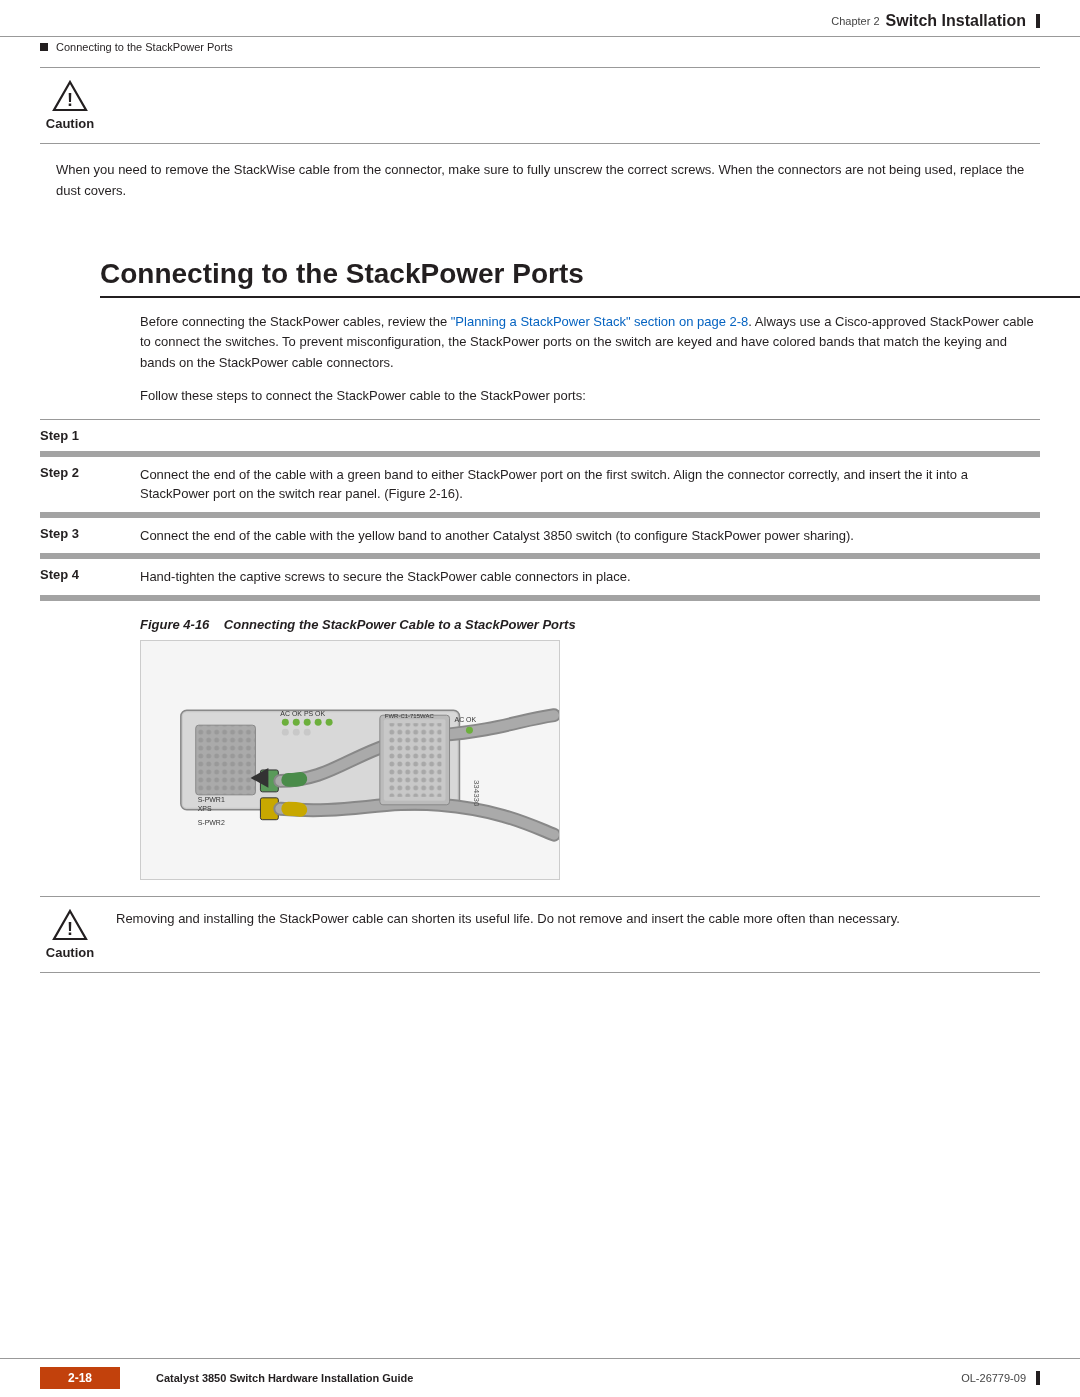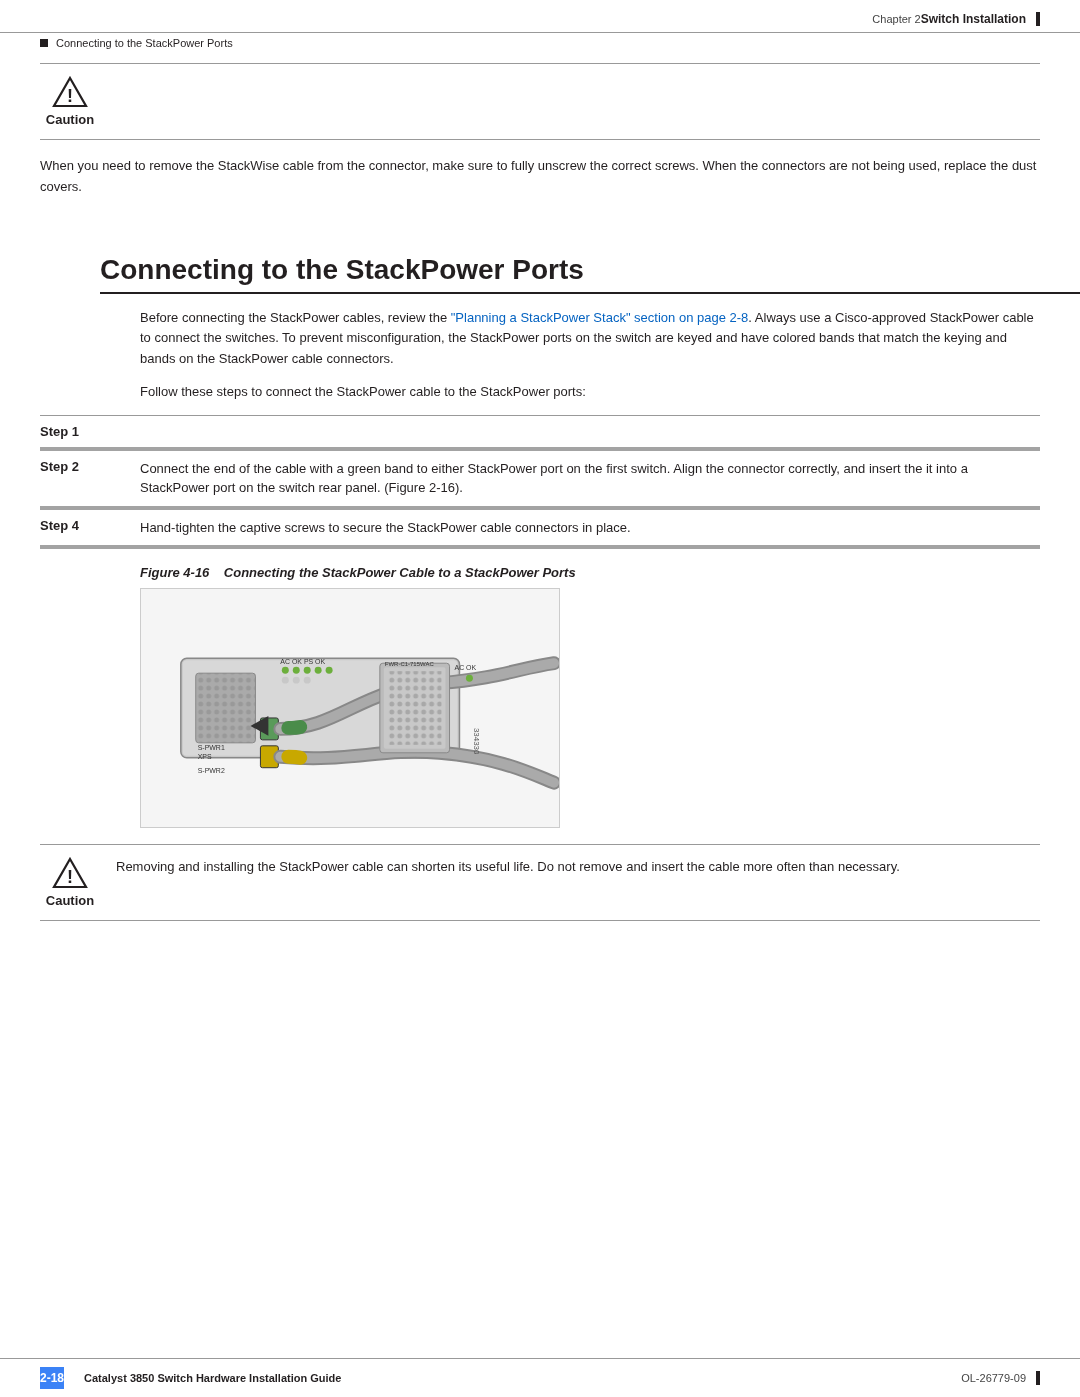--- a/index.html
+++ b/index.html
@@ -19,24 +19,24 @@
       justify-content: flex-end;
       align-items: center;
       padding: 12px 40px 6px 56px;
       border-bottom: 1px solid #999;
     }
     .header-chapter {
       font-size: 11px;
       color: #444;
     }
     .header-title {
-      font-size: 12px;
-      font-weight: bold;
-      color: #231f20;
-      margin-left: 0;
+      font-size: 16px;
+      font-weight: bold;
+      color: #231f20;
+      margin-left: 6px;
     }
     .header-bar {
       width: 4px;
       height: 14px;
       background: #231f20;
       margin-left: 10px;
     }
 
     
     .sub-header {
@@ -115,21 +115,21 @@
 
     
     .steps-container {
       border-top: 1px solid #999;
       margin: 10px 0 10px 0;
     }
     .step-row {
       display: flex;
       align-items: flex-start;
       padding: 8px 0;
-      border-bottom: 4px solid #a3a3a3;
+      border-bottom: 6px solid #a3a3a3;
     }
     .step-label {
       font-weight: bold;
       font-size: 13px;
       min-width: 100px;
       padding-right: 10px;
       flex-shrink: 0;
     }
     .step-text {
       font-size: 13px;
@@ -169,26 +169,26 @@
       bottom: 0;
       left: 0;
       right: 0;
       border-top: 1px solid #999;
       display: flex;
       align-items: center;
       padding: 8px 40px;
       background: #ffffff;
     }
     .footer-page-num {
-      background: #3b82f6;
+      background: #c2410c;
       color: #ffffff;
       font-size: 12px;
       font-weight: bold;
-      padding: 4px 0;
-      margin-right: 20px;
+      padding: 4px 28px;
+      margin-right: 36px;
     }
     .footer-title {
       font-size: 11px;
       font-weight: bold;
       flex: 1;
     }
     .footer-doc-num {
       font-size: 11px;
       color: #444;
     }
@@ -218,21 +218,21 @@
   <div class="caution-box">
     <div class="caution-icon-wrap">
       <svg class="caution-triangle" width="36" height="32" viewBox="0 0 36 32">
         <polygon points="18,2 34,30 2,30" fill="none" stroke="#231f20" stroke-width="2.2"></polygon>
         <text x="18" y="26" text-anchor="middle" font-size="18" font-weight="bold" fill="#231f20">!</text>
       </svg>
       <span class="caution-label">Caution</span>
     </div>
   </div>
 
-  <p class="body-para" style="margin-left:0;">When you need to remove the StackWise cable from the connector, make sure to fully unscrew the correct screws. When the connectors are not being used, replace the dust covers.</p>
+  <p class="body-para" style="margin-left:16px;">When you need to remove the StackWise cable from the connector, make sure to fully unscrew the correct screws. When the connectors are not being used, replace the dust covers.</p>
 
 </div>
 
 <h2 class="section-heading">Connecting to the StackPower Ports</h2>
 
 <div class="main-content" style="padding-top:0;margin-top:9px;">
 
   <p class="body-para">
     <span>Before connecting the StackPower cables, review the </span><a class="link-text">"Planning a StackPower Stack" section on page 2-8</a><span>. Always use a Cisco-approved StackPower cable to connect the switches. To prevent misconfiguration, the StackPower ports on the switch are keyed and have colored bands that match the keying and bands on the StackPower cable connectors.</span>
   </p>
@@ -240,20 +240,24 @@
   <p class="body-para">Follow these steps to connect the StackPower cable to the StackPower ports:</p>
 
   <div class="steps-container">
 
   <div class="step-row">
         <span class="step-label">Step 1</span>
       </div>
       <div class="step-row">
         <span class="step-label">Step 2</span>
         <span class="step-text">Connect the end of the cable with a green band to either StackPower port on the first switch. Align the connector correctly, and insert the it into a StackPower port on the switch rear panel. (Figure 2-16).</span>
+      </div>
+      <div class="step-row">
+        <span class="step-label">Step 3</span>
+        <span class="step-text">Connect the end of the cable with the yellow band to another Catalyst 3850 switch (to configure StackPower power sharing).</span>
       </div>
       <div class="step-row">
         <span class="step-label">Step 4</span>
         <span class="step-text">Hand-tighten the captive screws to secure the StackPower cable connectors in place.</span>
       </div>
     </div>
 
   <div class="figure-container">
     <p class="figure-caption">
       <span>Figure 4-16</span>&nbsp;&nbsp;&nbsp;&nbsp;<span>Connecting the StackPower Cable to a StackPower Ports</span>

